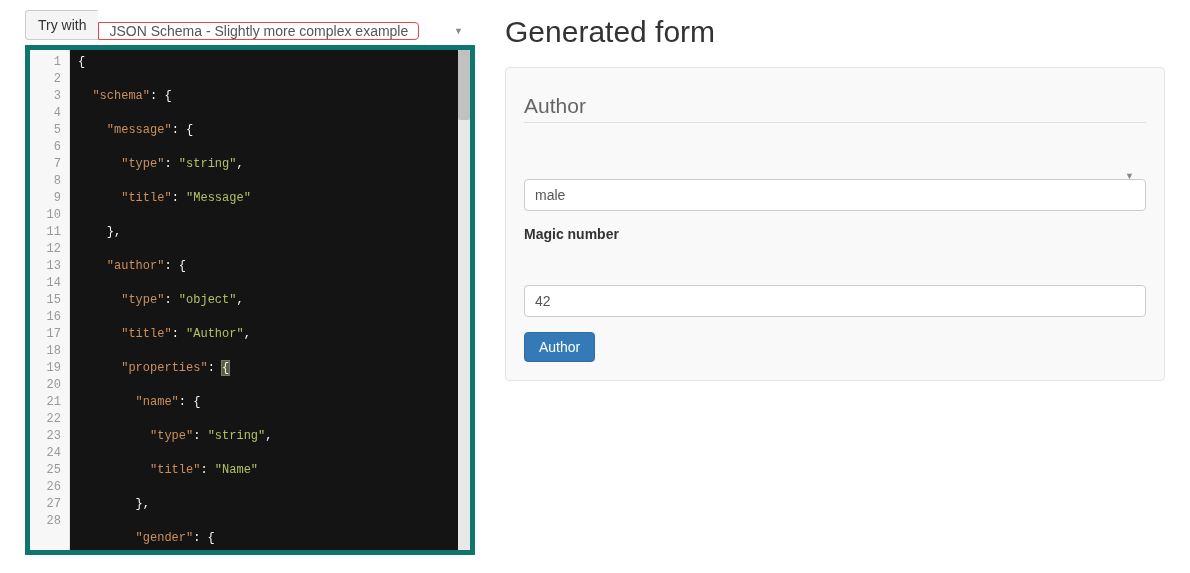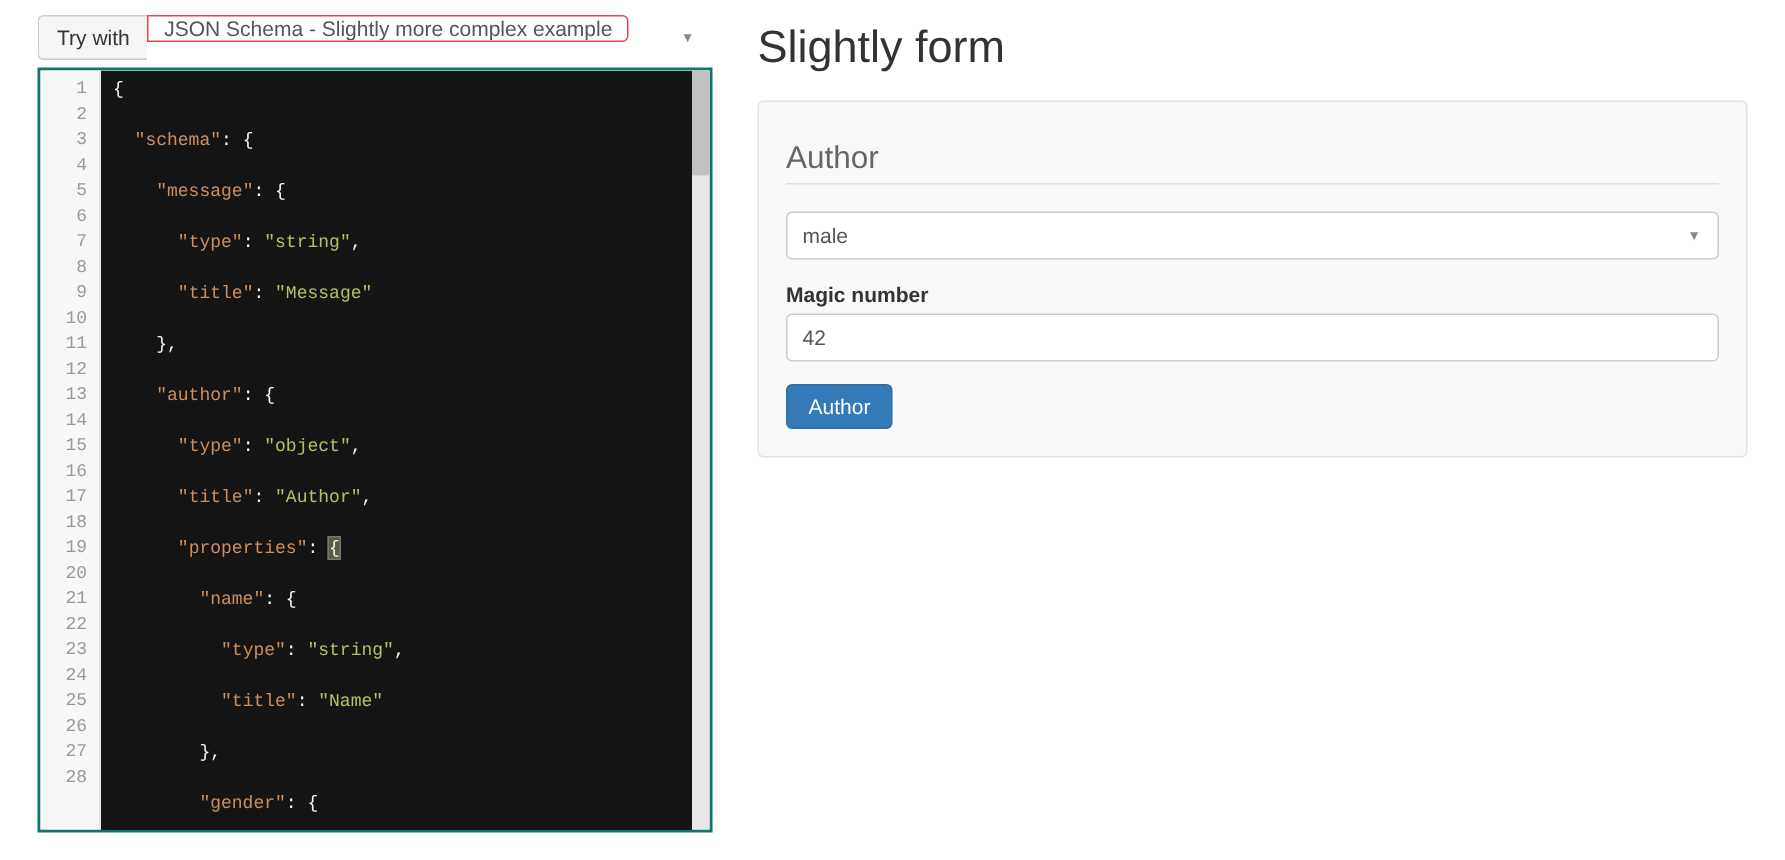--- a/index.html
+++ b/index.html
@@ -1,36 +1,36 @@
 <!DOCTYPE html>
 <html><head>
 <meta charset="utf-8">
 <style>
   * { box-sizing: border-box; margin: 0; padding: 0; }
   body { font-family: "Helvetica Neue", Helvetica, Arial, sans-serif; font-size: 14px; color: #333; background: #fff; }
   .container { display: flex; gap: 30px; padding: 10px 25px; }
   .left-col { width: 450px; flex-shrink: 0; }
   .right-col { flex: 1; }
 
-  .try-bar { display: flex; margin-bottom: 5px; }
+  .try-bar { display: flex; margin-bottom: 5px; align-items: flex-end; }
   .try-btn {
     background: #f5f5f5; border: 1px solid #ccc; border-right: none; color: #333;
     padding: 6px 12px; border-radius: 4px 0 0 4px; font-size: 14px; cursor: pointer;
   }
   .try-select {
     flex: 1; border: 1px solid #ef4444; border-radius: 0 4px 4px 0;
     padding: 0 10px; font-size: 14px; background: #fff; color: #555;
     appearance: none; position: relative;
   }
   .select-wrap { flex:1; position: relative; }
   .select-wrap::after {
     content: "▼"; font-size: 9px; color: #888; position: absolute; right: 12px; top: 50%; transform: translateY(-50%); pointer-events:none;
   }
 
-  .editor-wrap { display:flex; border:2px solid #0f766e; height: 510px; }
+  .editor-wrap { display:flex; border:5px solid #0f766e; height: 510px; }
   .gutter {
     background: #f7f7f7; color: #999; text-align: right; padding: 4px 8px 4px 12px;
     font-family: Consolas,"Courier New",monospace; font-size: 12px; line-height: 17px;
     border-right: 1px solid #e0e0e0; user-select:none; width:40px;
   }
   .code-area {
     flex:1; background:#141414; color:#f8f8f2; font-family: Consolas,"Courier New",monospace;
     font-size: 12px; line-height: 17px; padding: 4px 6px; overflow:auto; white-space: pre; position:relative;
   }
   .scroll-track { width:12px; background:#e8e8e8; position:relative; }
@@ -39,21 +39,21 @@
   .tok-string { color:#b5c065; }
   .tok-punc { color:#f8f8f2; }
   .code-line { display:block; padding-left:2px; }
   .bracket-match { background:#5c5c43; border:1px solid #777; margin:-1px; }
 
   h2.page-title { font-size:30px; font-weight:500; margin: 5px 0 18px; color:#333; }
   .form-panel { border:1px solid #e3e3e3; border-radius:4px; background:#f9f9f9; padding:18px; }
   .field-group { margin-bottom:15px; }
   .field-label { font-weight:700; font-size:14px; display:block; margin-bottom:5px; color:#333; }
   .text-input, .select-input {
-    width:100%; border:1px solid #ccc; border-radius:4px; padding:7px 10px; font-size:14px; background:#fff; color:#555;
+    width:100%; border:1px solid #ccc; border-radius:4px; padding:7px 10px; font-size:14px; background:#fff; color:#555;margin-top:38px;
   }
   .fieldset-title { font-size:21px; font-weight:500; color:#666; margin: 8px 0 4px; }
   .fieldset-rule { border:none; border-top:1px solid #e0e0e0; margin-bottom:18px; }
   .select-field-wrap { position:relative; }
   .select-field-wrap::after { content:"▼"; font-size:9px; color:#888; position:absolute; right:12px; top:50%; transform:translateY(-50%); pointer-events:none; }
   .select-input { appearance:none; }
   .submit-btn {
     background:#337ab7; color:#fff; border:1px solid #2e6da4; border-radius:4px;
     padding:6px 14px; font-size:14px; cursor:pointer;
   }
@@ -131,21 +131,21 @@
 
 
 </div>
       <div class="scroll-track">
         <div class="scroll-thumb"></div>
       </div>
     </div>
   </div>
 
   <div class="right-col">
-    <h2 class="page-title">Slightly form</h2>
+    <h2 class="page-title">Generated form</h2>
 
     <div class="form-panel">
 
 
       <div class="fieldset-title">Author</div>
       <hr class="fieldset-rule">
 
 
       <div class="field-group">
         <div class="select-field-wrap">

